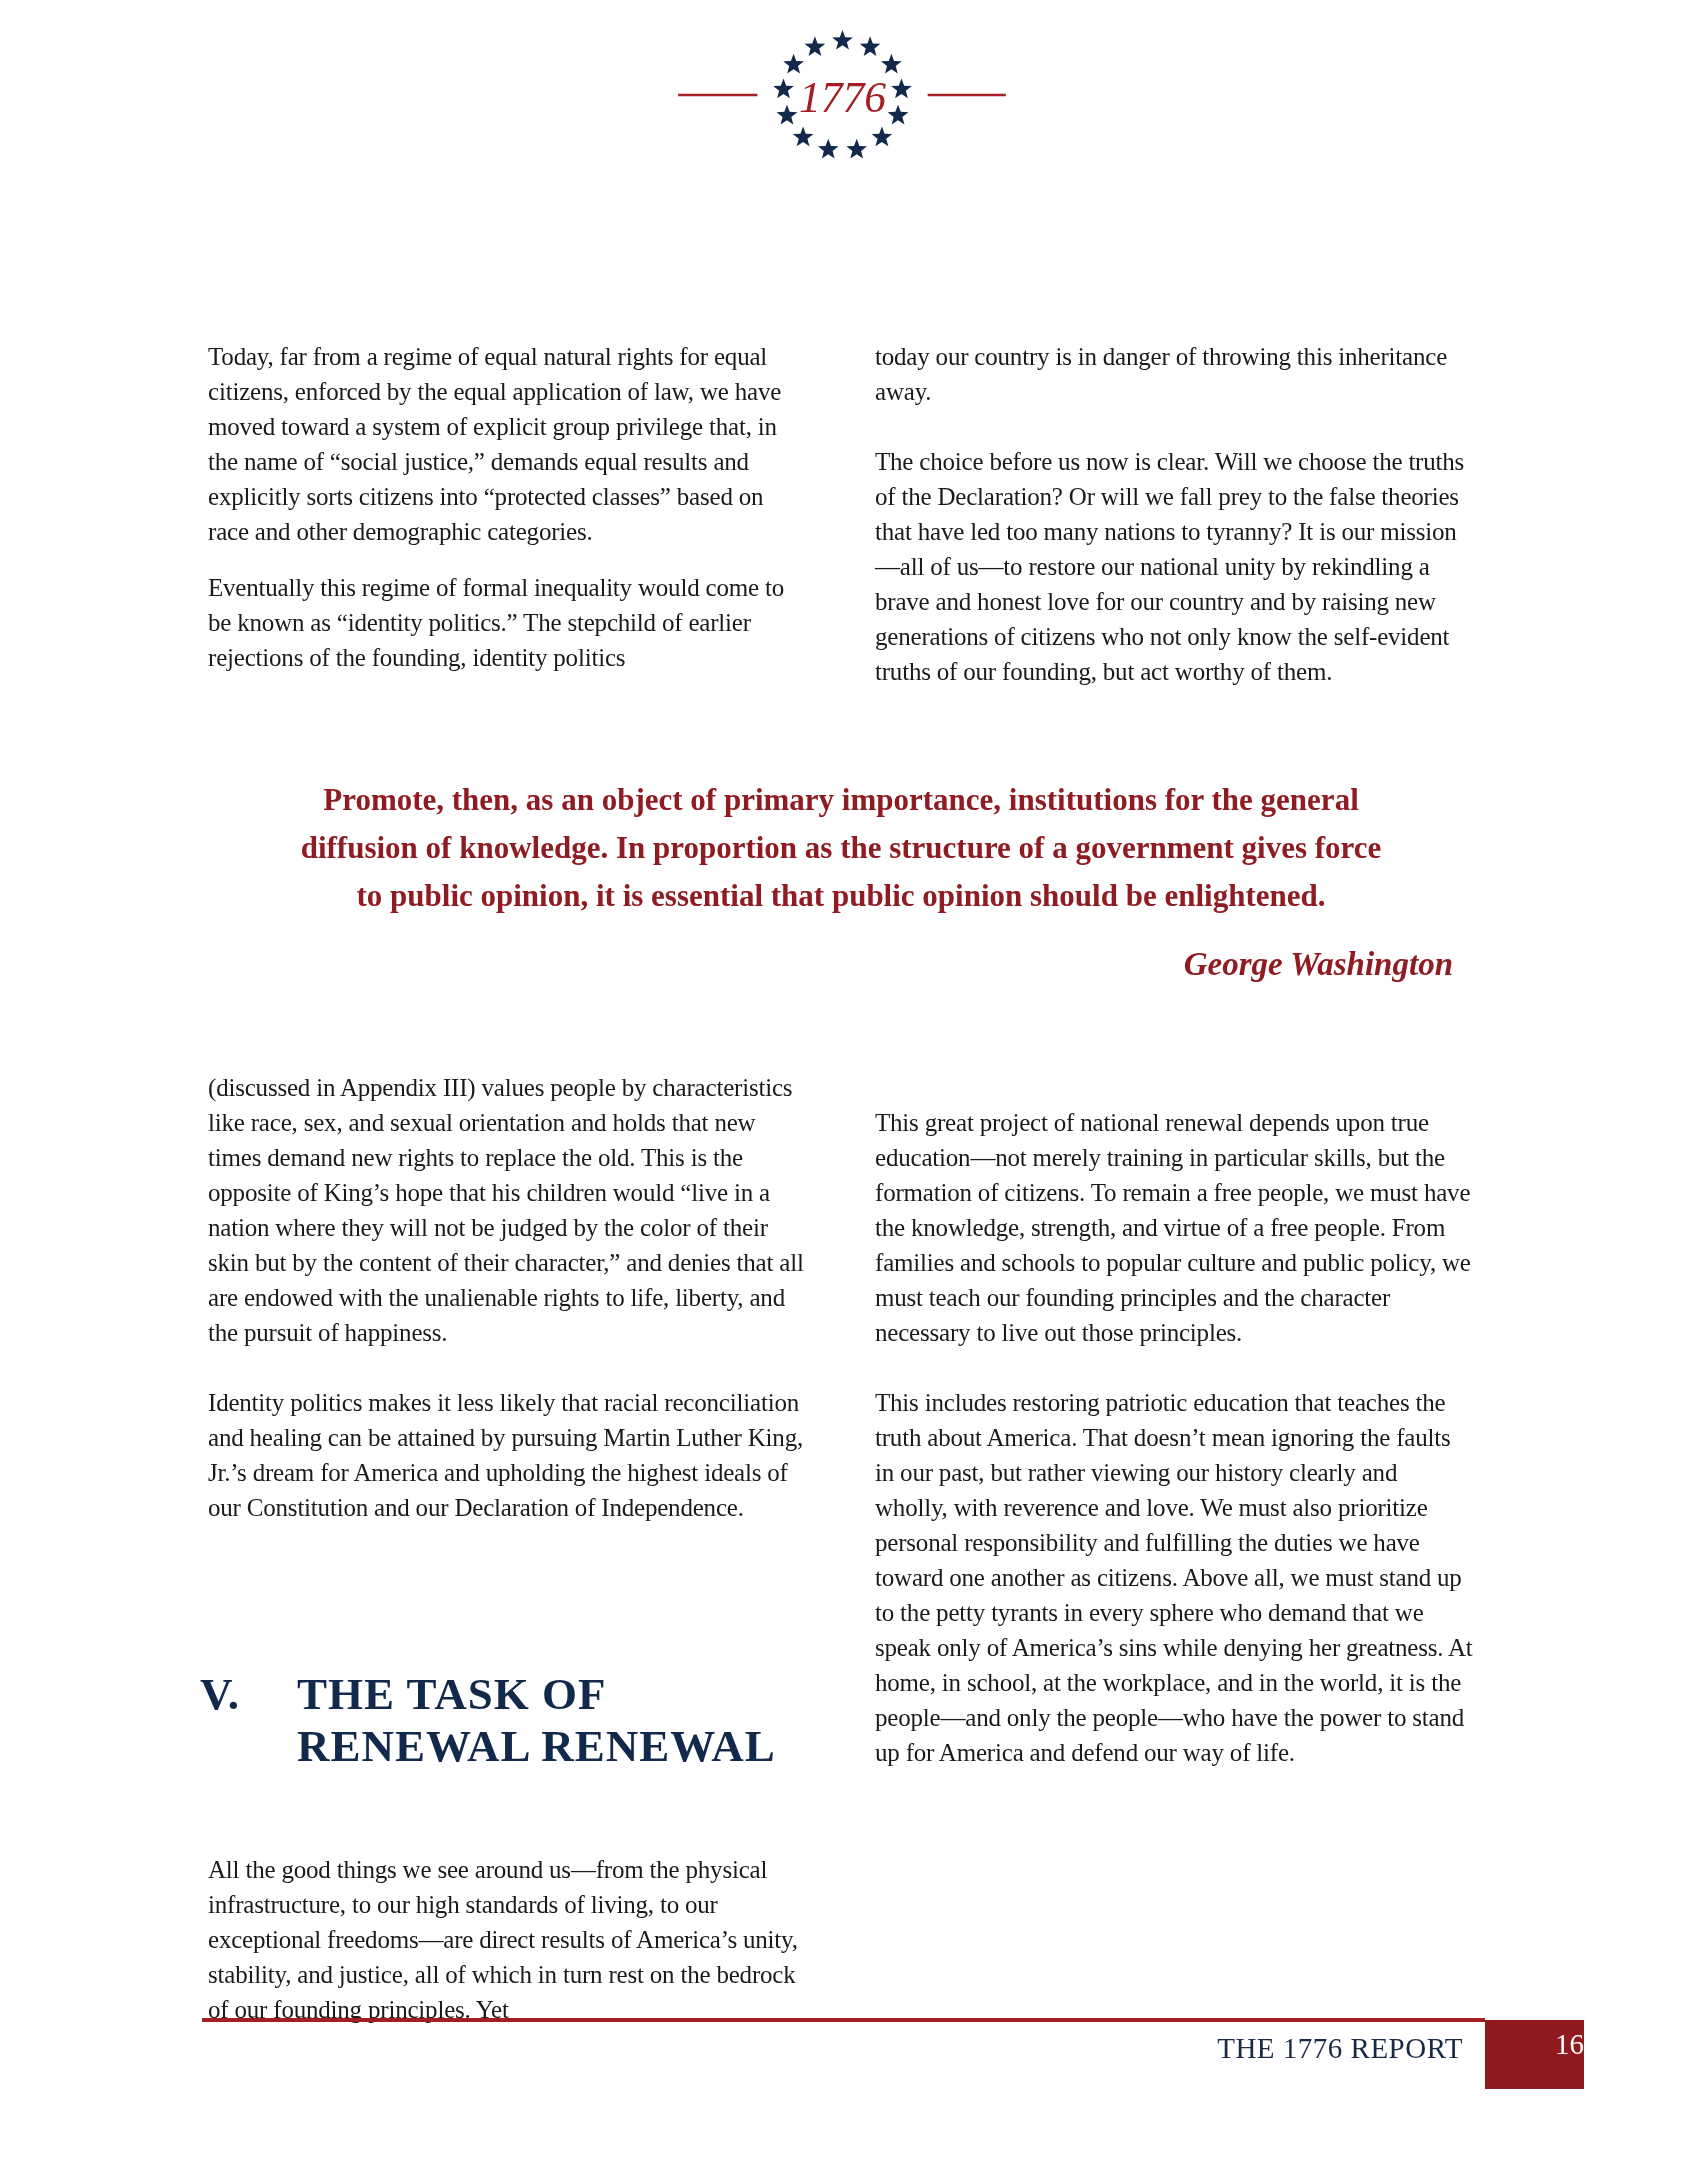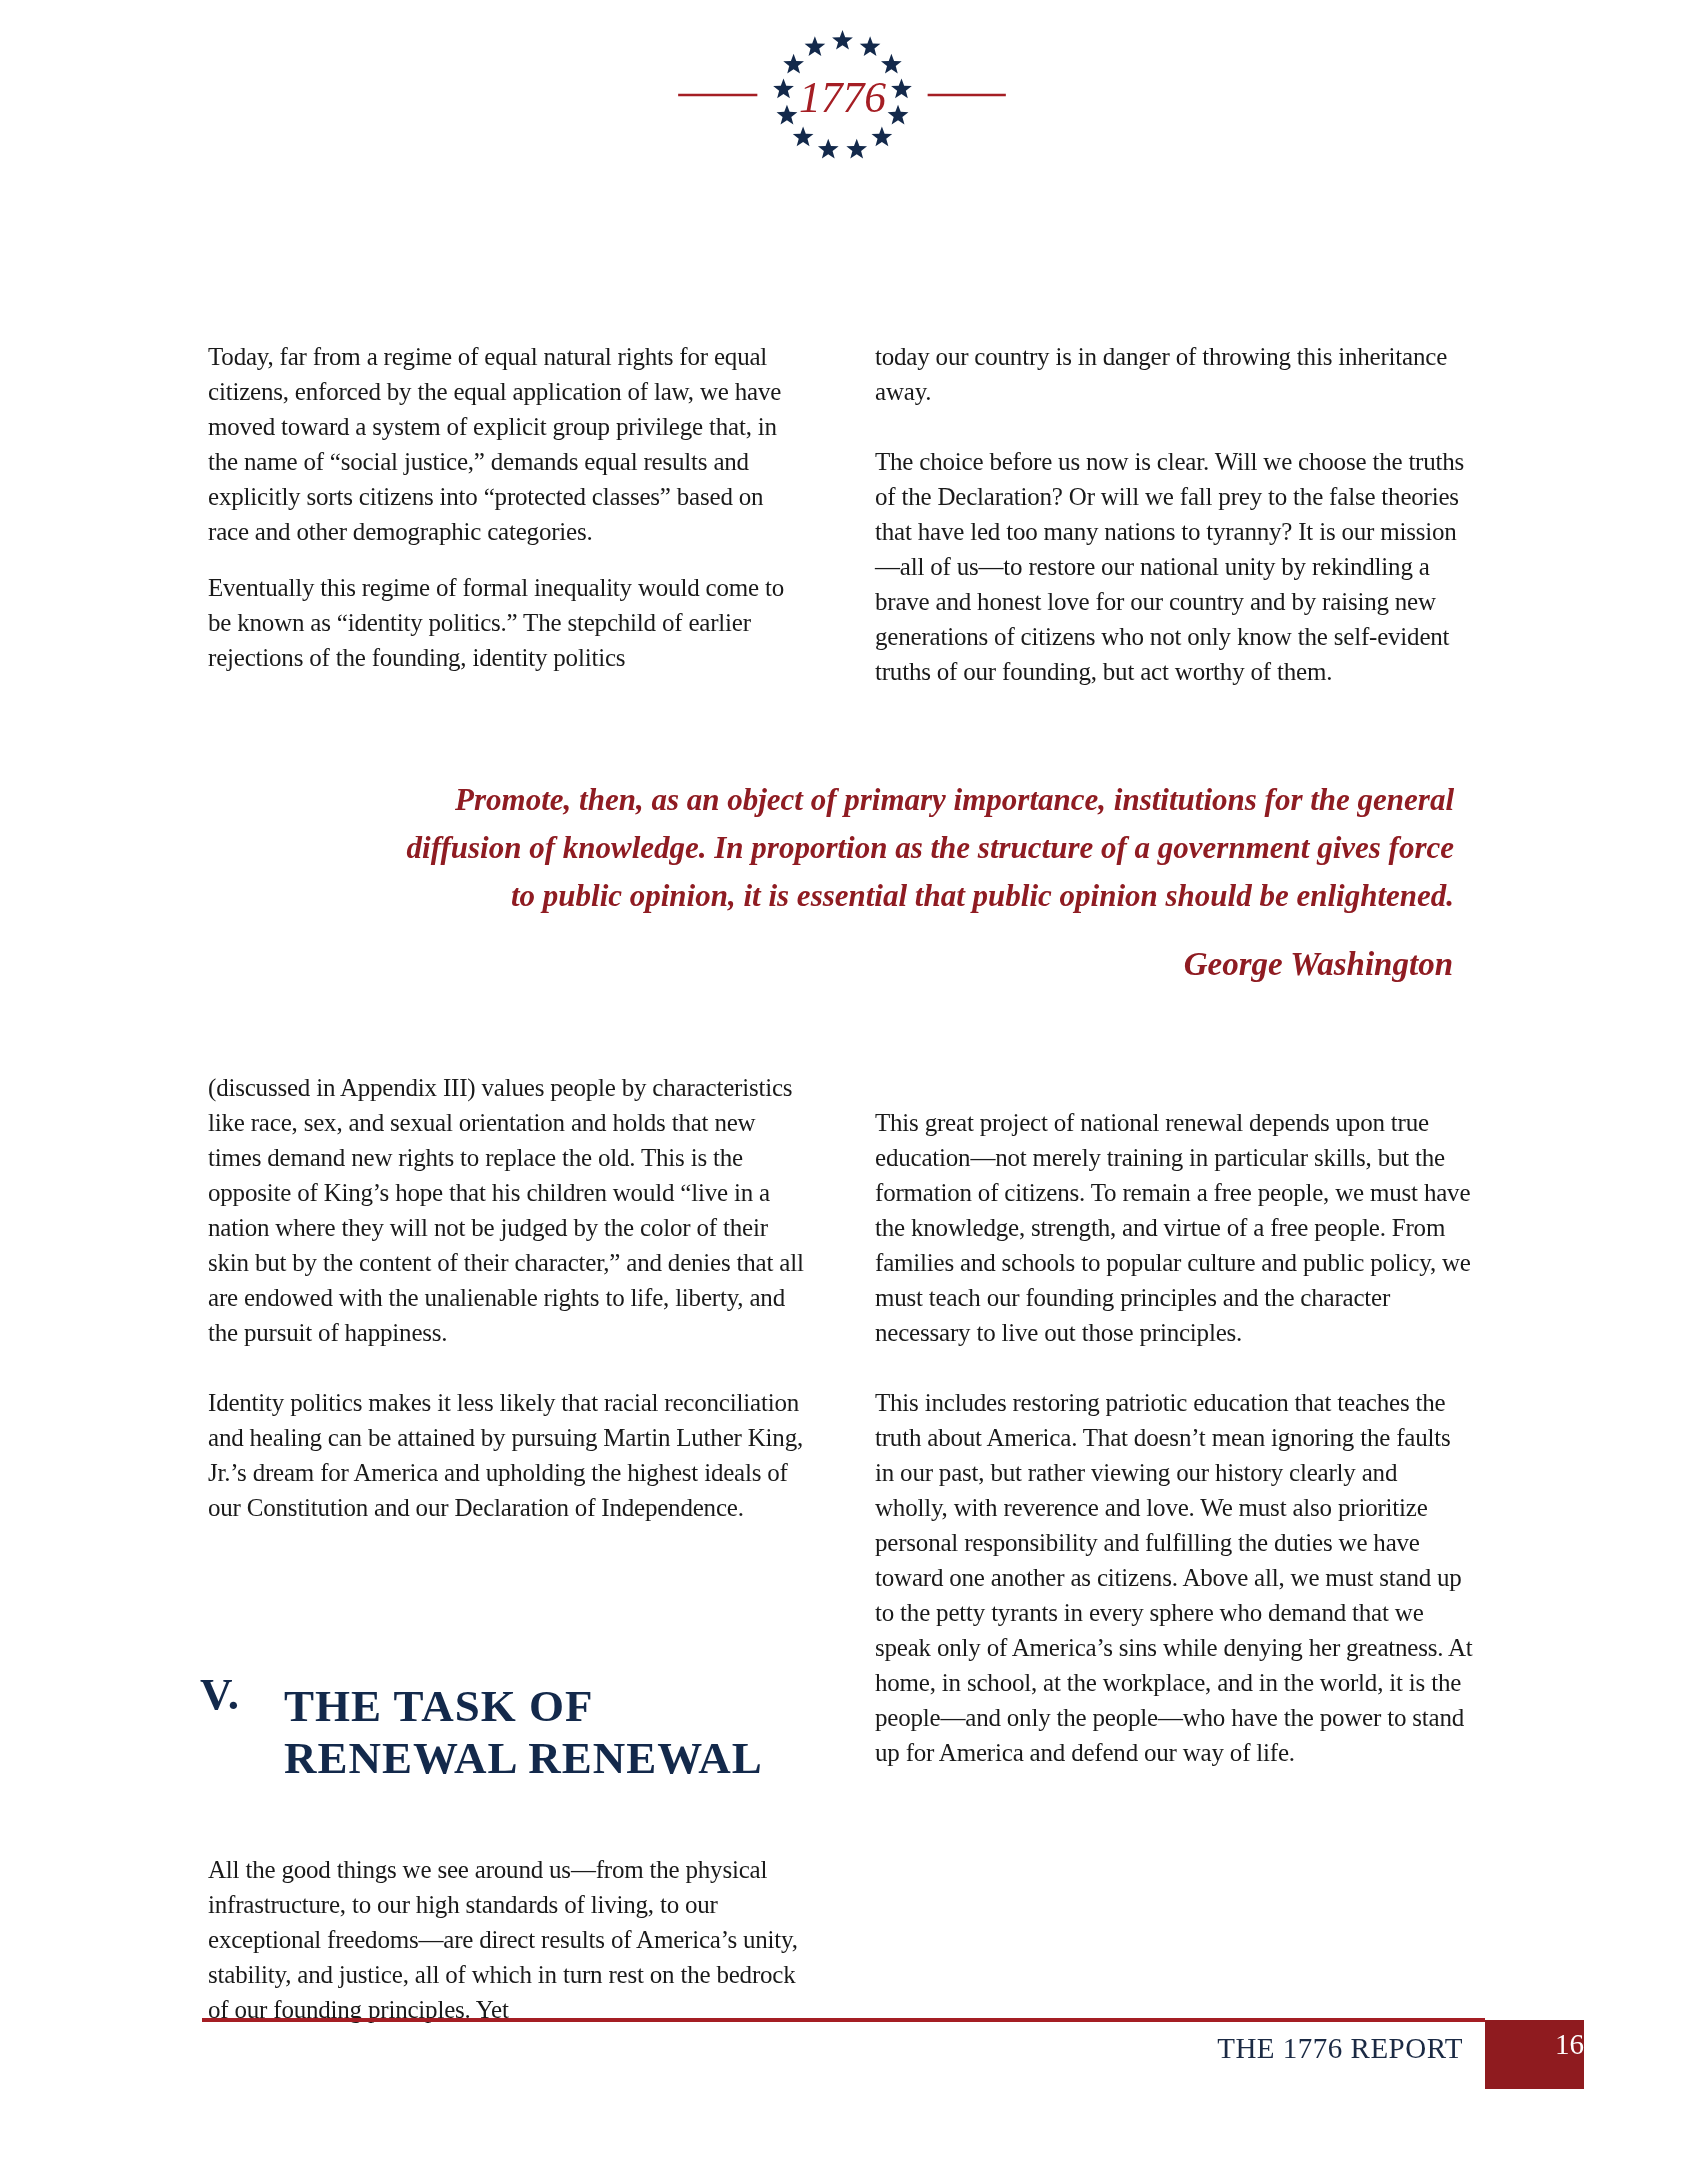--- a/index.html
+++ b/index.html
@@ -3,28 +3,28 @@
 <meta charset="utf-8">
 <style>
   html, body { margin: 0; padding: 0; background: #ffffff; }
   body { width: 1683px; height: 2178px; position: relative; overflow: hidden;
          font-family: "Liberation Serif", "DejaVu Serif", serif; color: #1a1a1a; }
   .logo { position: absolute; left: 0; top: 0; width: 1683px; height: 198px; }
   .col { position: absolute; font-size: 25px; line-height: 35px; letter-spacing: -0.2px; }
   .col p { margin: 8px; }
   .col p + p.gap-s { margin-top: 21px; }
   .col p + p.gap-l { margin-top: 35px; }
-  .quote { position: absolute; left: 228px; width: 1226px; top: 776px; text-align: right;
-           color: #8f1c22; font-style: italic; font-weight: bold; font-size: 31px; line-height: 48px; }
+  .quote { position: absolute; left: 228px; width: 1226px; top: 776px; text-align: center;
+           color: #8f1c22; font-weight: bold; font-size: 31px; line-height: 48px; }
   .author { position: absolute; left: 990px; width: 1453px; left: 0; top: 942px; text-align: right;
             color: #8f1c22; font-weight: bold; font-size: 33px; line-height: 44px; font-style: italic; }
   .heading { position: absolute; left: 200px; top: 1668px; color: #13294b; font-weight: bold;
              font-size: 45px; line-height: 52px; letter-spacing: 1px; }
   .heading .num { position: absolute; left: 0; top: 0; }
-  .heading .txt { position: absolute; left: 84px; top: 0; white-space: nowrap; margin-top: 12px; }
+  .heading .txt { position: absolute; left: 97px; top: 0; white-space: nowrap; }
   .footer-line { position: absolute; left: 202px; top: 2018px; width: 1283px; height: 4px; background: #a51e24; }
   .footer-title { position: absolute; left: 1188px; width: 275px; top: 2028px; text-align: right;
                   color: #1b2a44; font-size: 29px; letter-spacing: 0.5px; line-height: 40px; }
   .page-box { position: absolute; left: 1485px; top: 2020px; width: 99px; height: 69px; background: #8f1b1f; }
   .page-num { position: absolute; left: 0; width: 99px; top: 8px; text-align: right; color: #ffffff; font-size: 29px; }
 </style>
 </head>
 <body>
 
 <svg class="logo" viewBox="0 0 1700 200" width="1683" height="198">

